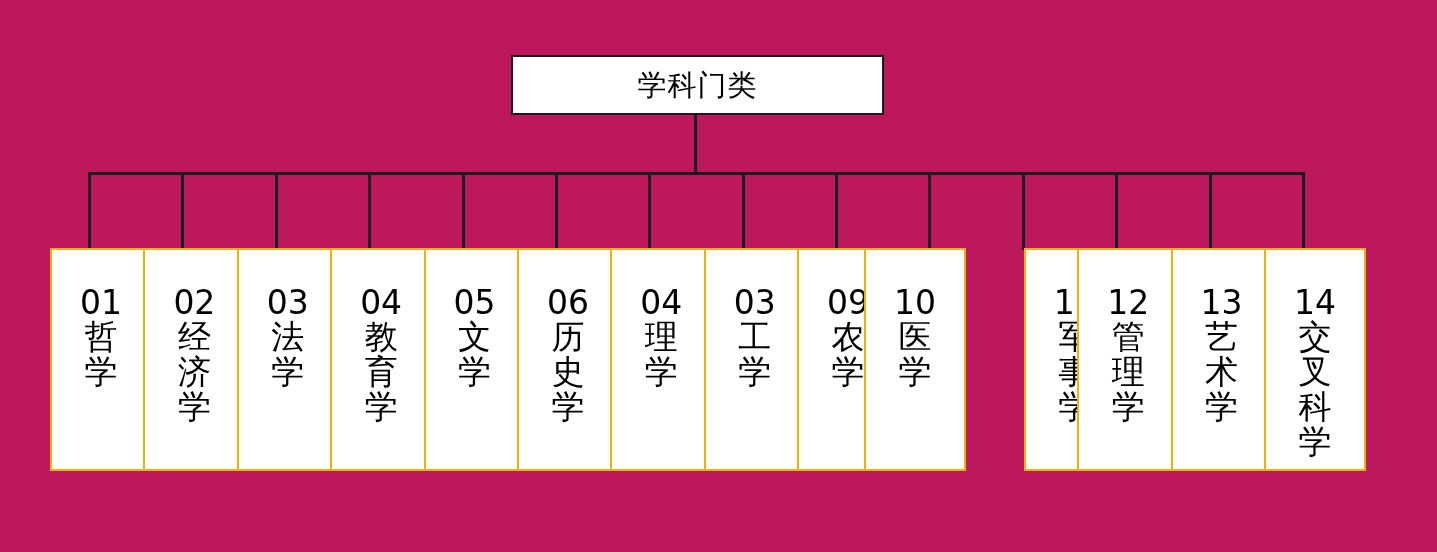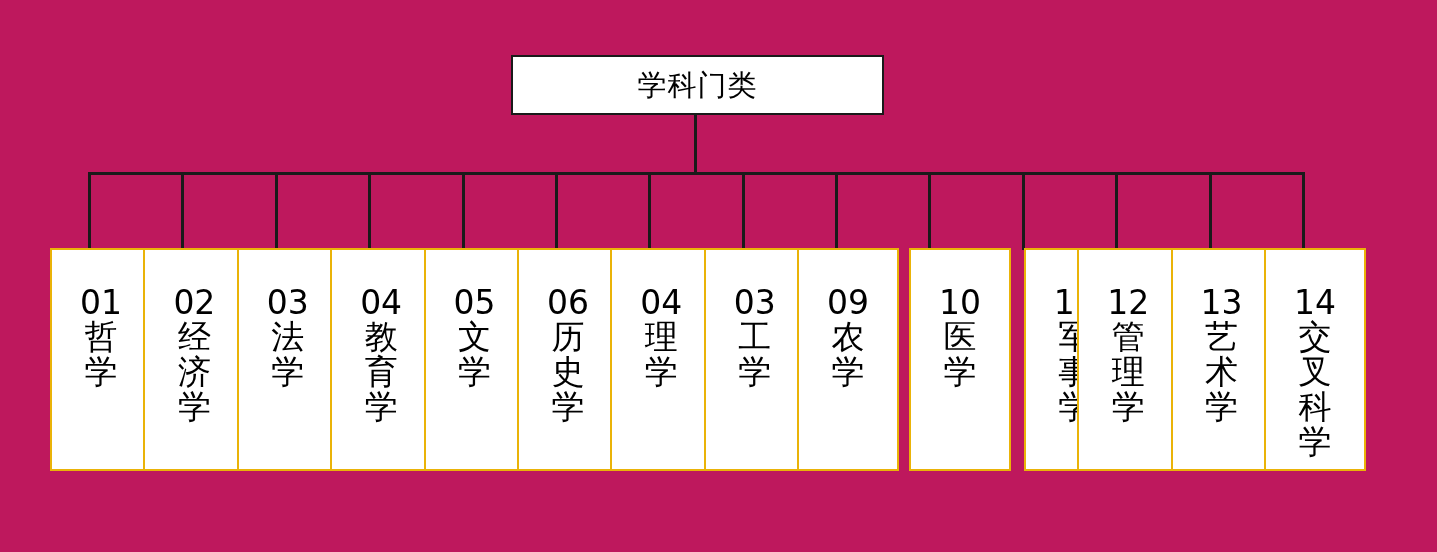--- a/index.html
+++ b/index.html
@@ -204,21 +204,21 @@
       </div>
       <div class="leaf-node" style="left: 797.04px;">
         <div class="leaf-text">
           <span class="leaf-code">09</span>
           <span class="leaf-chars">
             <span>农</span>
             <span>学</span>
           </span>
         </div>
       </div>
-      <div class="leaf-node" style="left: 909px;">
+      <div class="leaf-node" style="left: 864px;">
         <div class="leaf-text">
           <span class="leaf-code">10</span>
           <span class="leaf-chars">
             <span>医</span>
             <span>学</span>
           </span>
         </div>
       </div>
       <div class="leaf-node" style="left: 983.8px; margin-left: 40px;">
         <div class="leaf-text">

